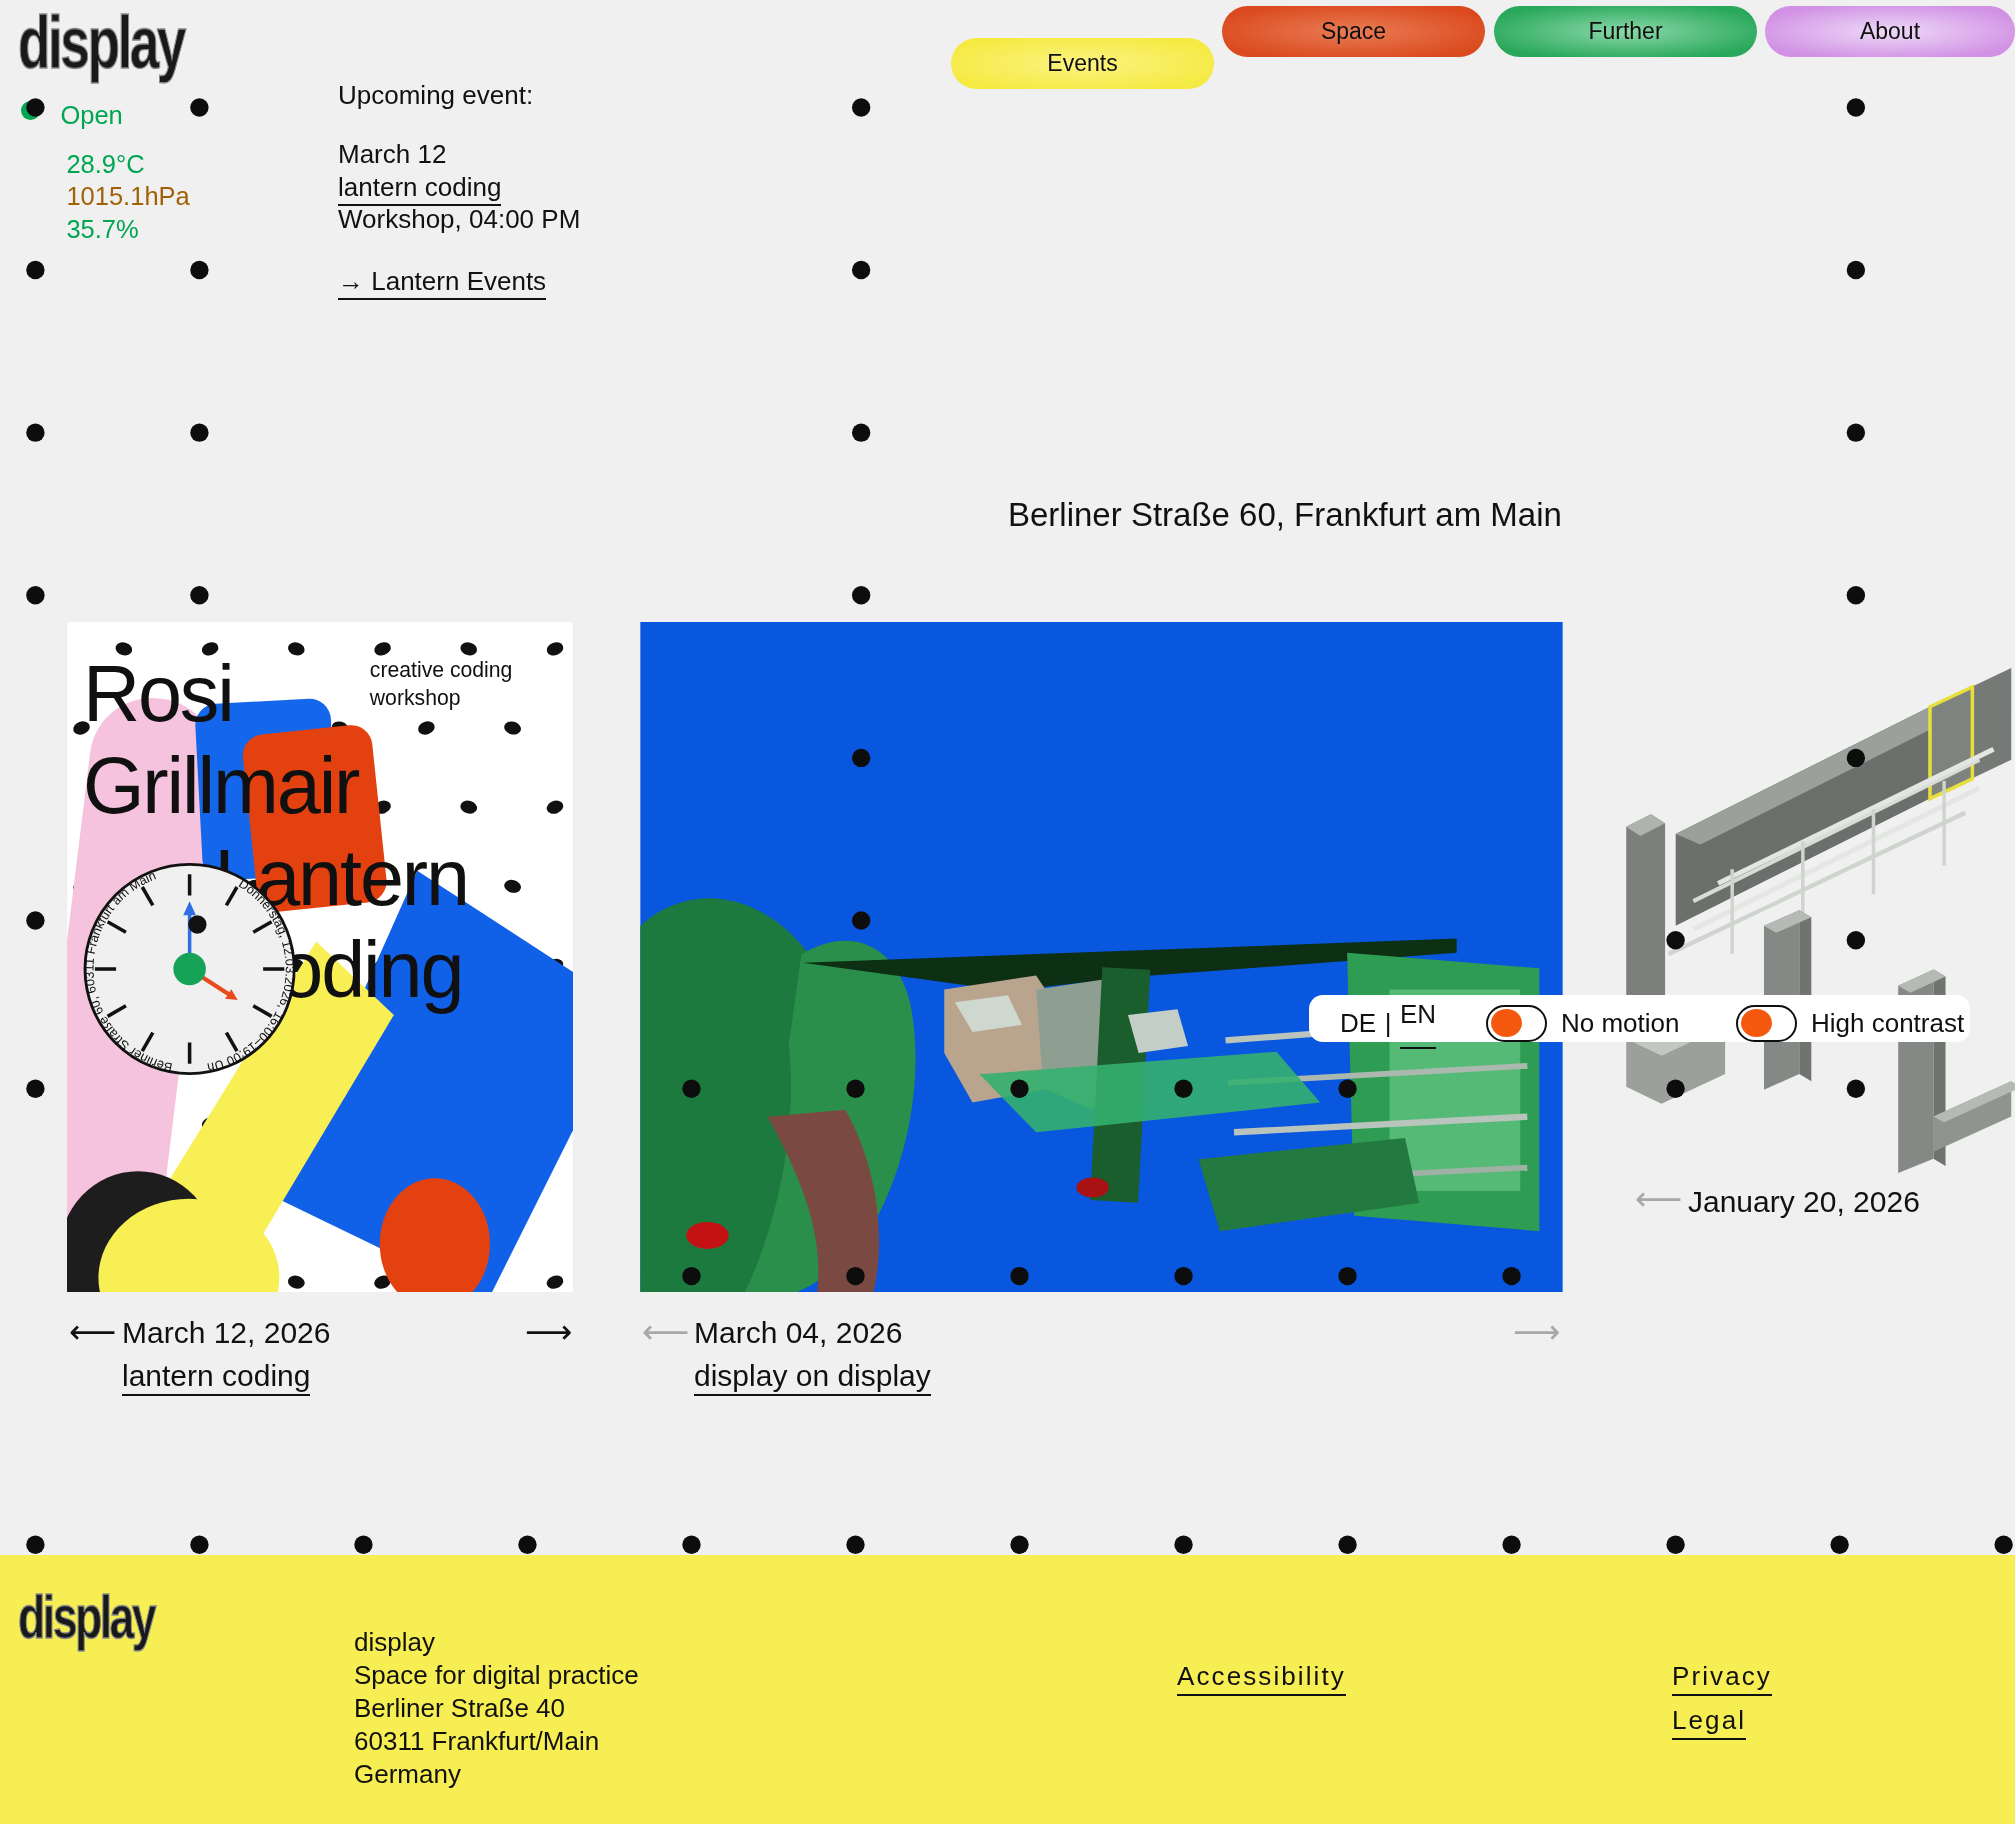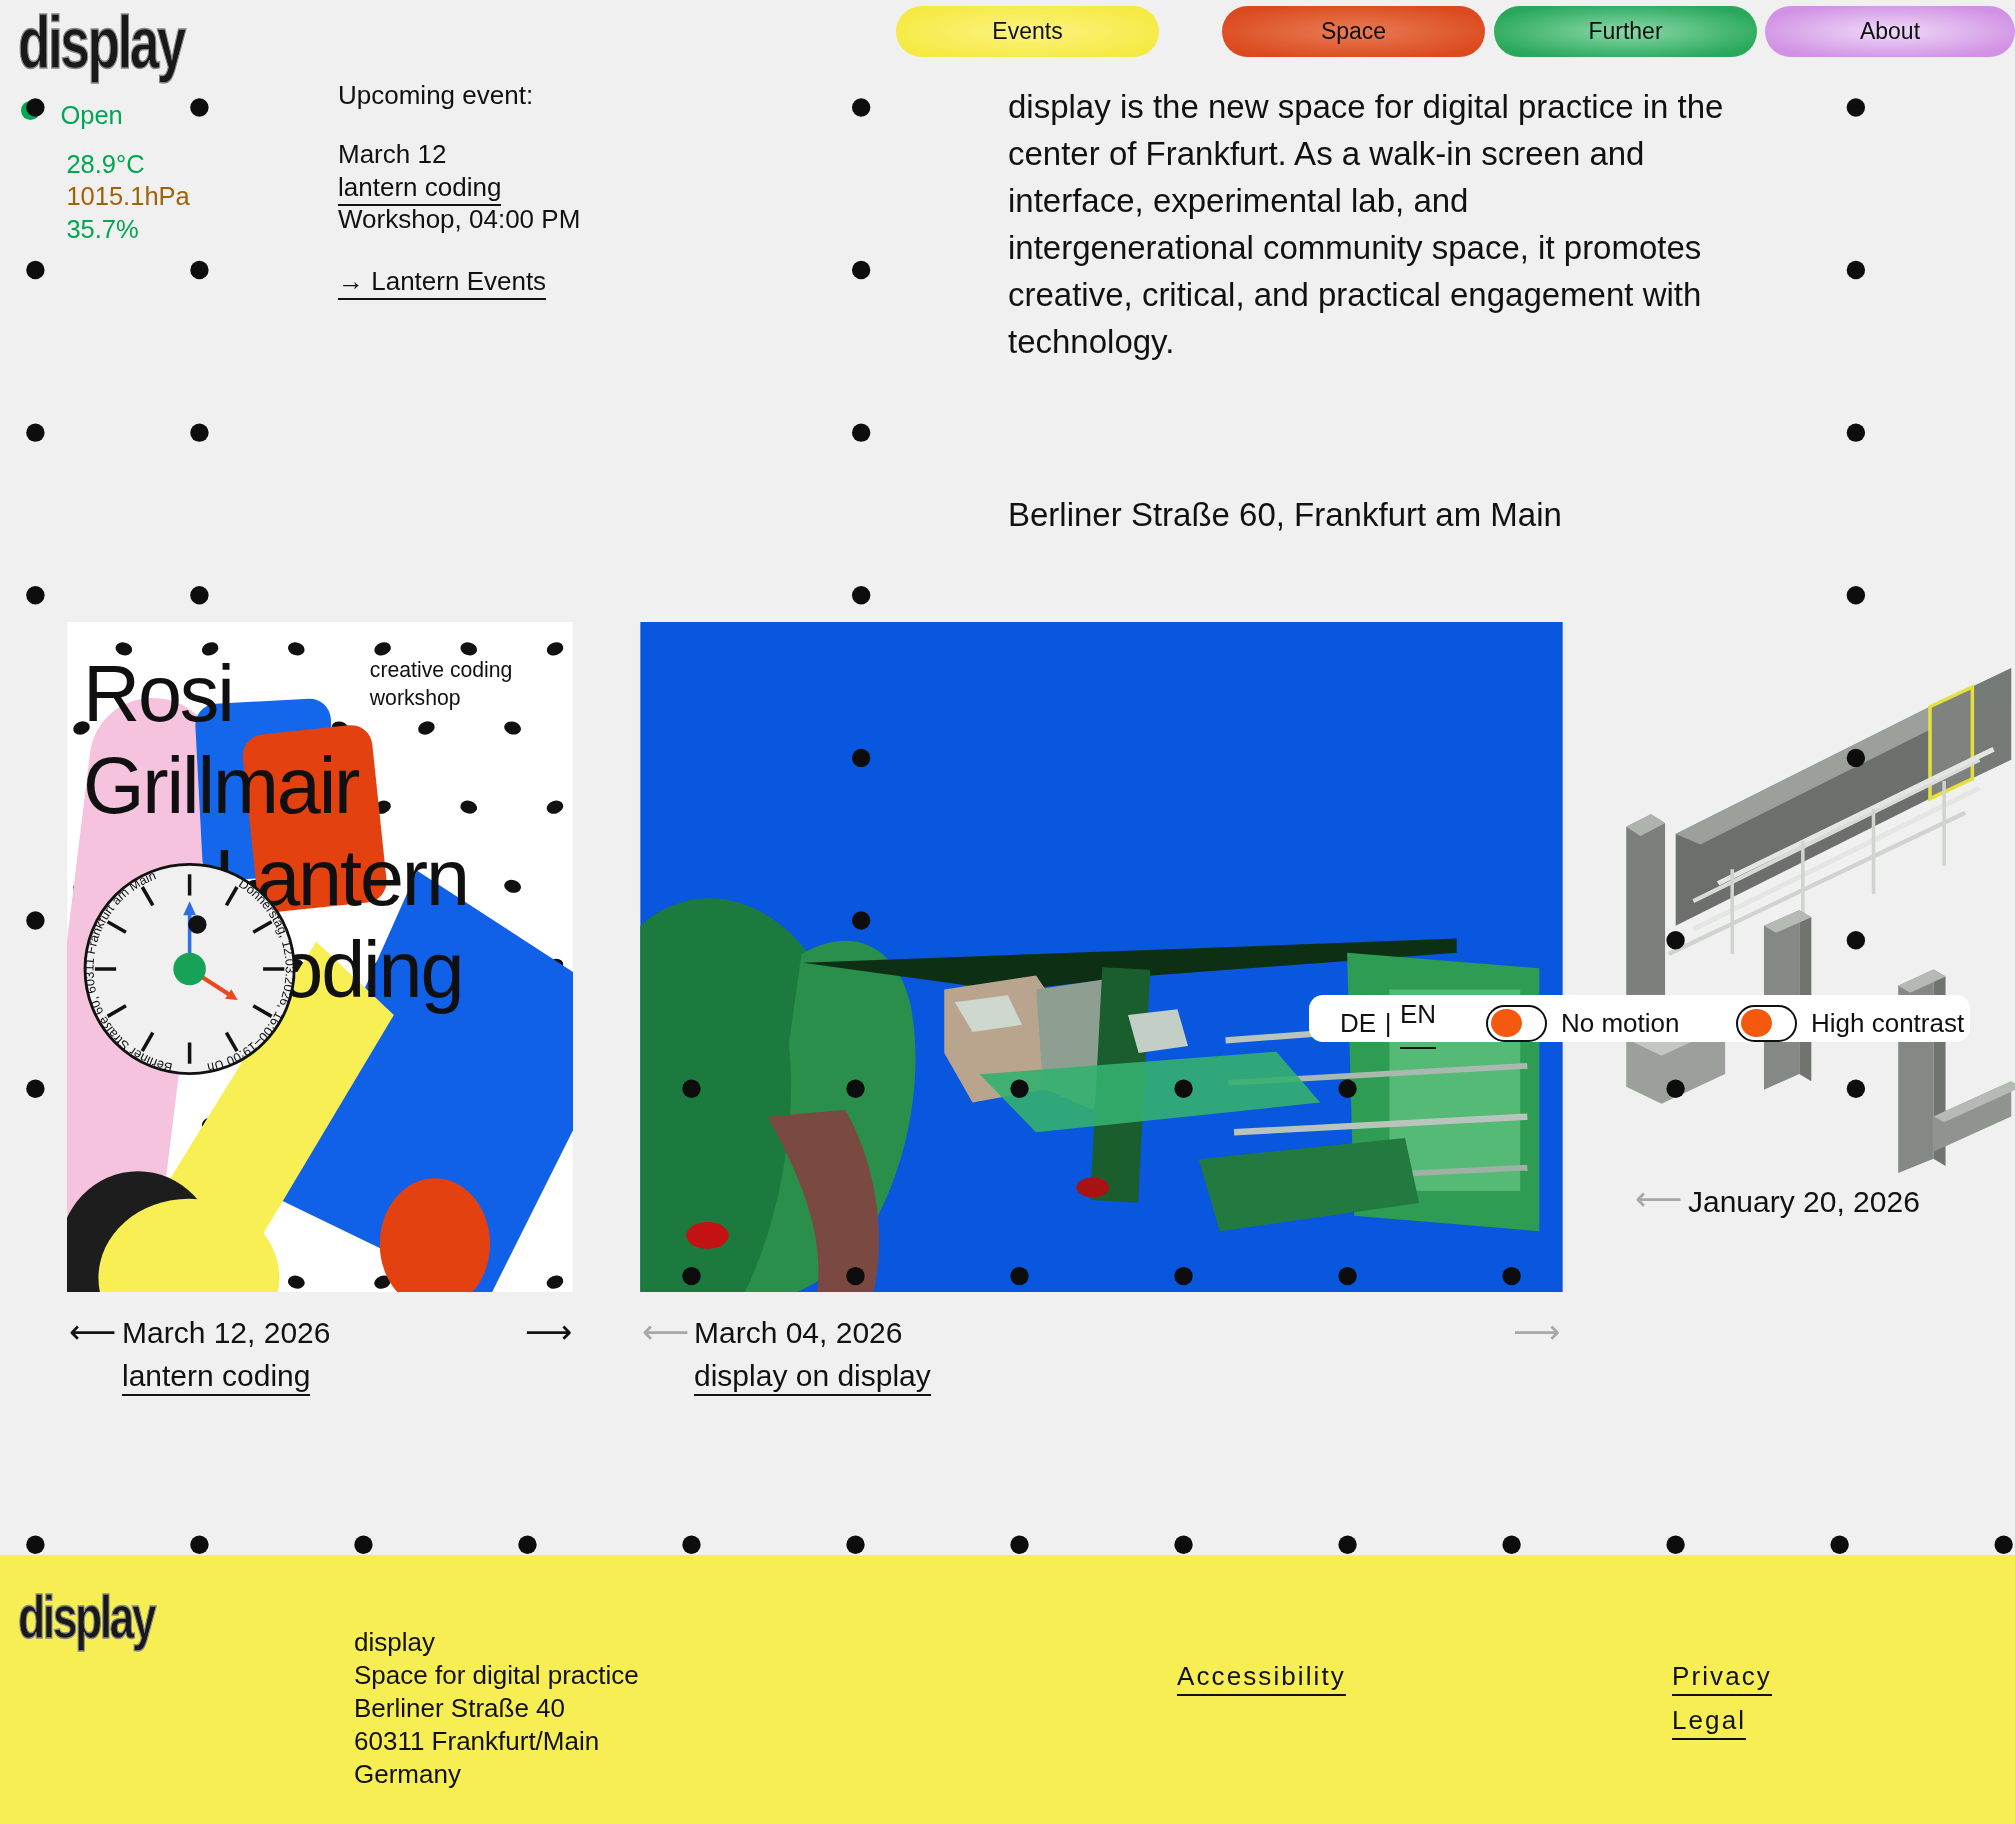--- a/index.html
+++ b/index.html
@@ -11,21 +11,21 @@
   .logo{
     position:absolute; left:18.4px; top:0px; font-size:74px; font-weight:900;
     letter-spacing:-3.5px; transform:scaleX(.72); transform-origin:0 0;
     color:#191919; -webkit-text-stroke:1.4px #8a8a8a; white-space:nowrap; cursor:pointer;
   }
   .nav-btn{
     position:absolute; top:5.7px; height:51px; border-radius:27px;
     display:flex; align-items:center; justify-content:center;
     font-size:23px; color:#101010; cursor:pointer; z-index:40;
   }
-  .nav-events{left:896px;width:263px;}
+  .nav-events{left:951px;width:263px;margin-top:32px;}
   .nav-space{left:1222px;width:263px;}
   .nav-network{left:1494px;width:263px;}
   .nav-about{left:1765px;width:250px;}
   
   .status{position:absolute;left:18.4px;top:90px;font-size:25.5px;line-height:33px;}
   .status-dot{position:absolute;left:2.8px;top:11.3px;width:19px;height:19px;border-radius:50%;}
   .status-label{position:absolute;left:42px;top:8.5px;}
   .status-val{position:absolute;left:48px;white-space:nowrap;}
   .sv1{top:58px;} .sv2{top:90px;} .sv3{top:123px;}
   
@@ -100,26 +100,20 @@
   </div>
 
   <div class="upcoming">
     <span class="up-line u-head">Upcoming event:</span>
     <span class="up-line u-date">March 12</span>
     <span class="up-line u-link"><span class="ulink">lantern coding</span></span>
     <span class="up-line u-meta">Workshop, 04:00 PM</span>
     <span class="up-line u-further"><span class="ulink">→ Lantern Events</span></span>
   </div>
 
-  <div class="intro">display is the new space for digital practice in the
-center of Frankfurt. As a walk-in screen and
-interface, experimental lab, and
-intergenerational community space, it promotes
-creative, critical, and practical engagement with
-technology.</div>
   <div class="address">Berliner Straße 60, Frankfurt am Main</div>
 
   <div class="card" style="left:67px;top:622px;">
     <svg width="506" height="670" viewBox="0 0 715 948">
       <rect x="0" y="0" width="715" height="948" fill="#ffffff"></rect>
       <g id="poster-dots">
           <ellipse cx="80" cy="38" rx="12" ry="9" transform="rotate(15 80 38)" fill="#111"></ellipse>
           <ellipse cx="202" cy="38" rx="12" ry="9" transform="rotate(-20 202 38)" fill="#111"></ellipse>
           <ellipse cx="324" cy="38" rx="12" ry="9" transform="rotate(15 324 38)" fill="#111"></ellipse>
           <ellipse cx="446" cy="38" rx="12" ry="9" transform="rotate(-20 446 38)" fill="#111"></ellipse>

